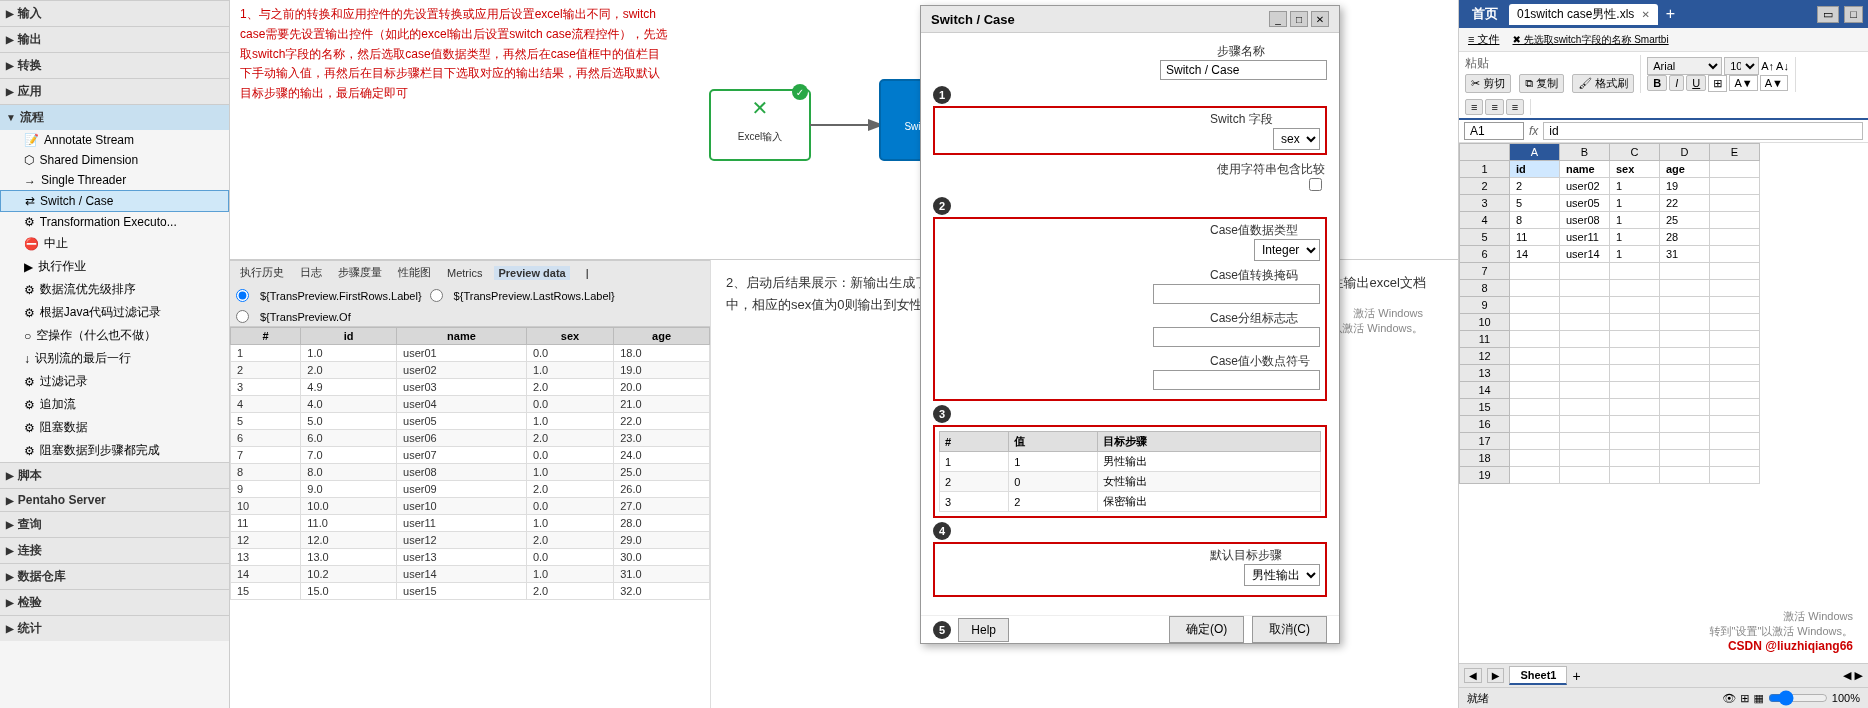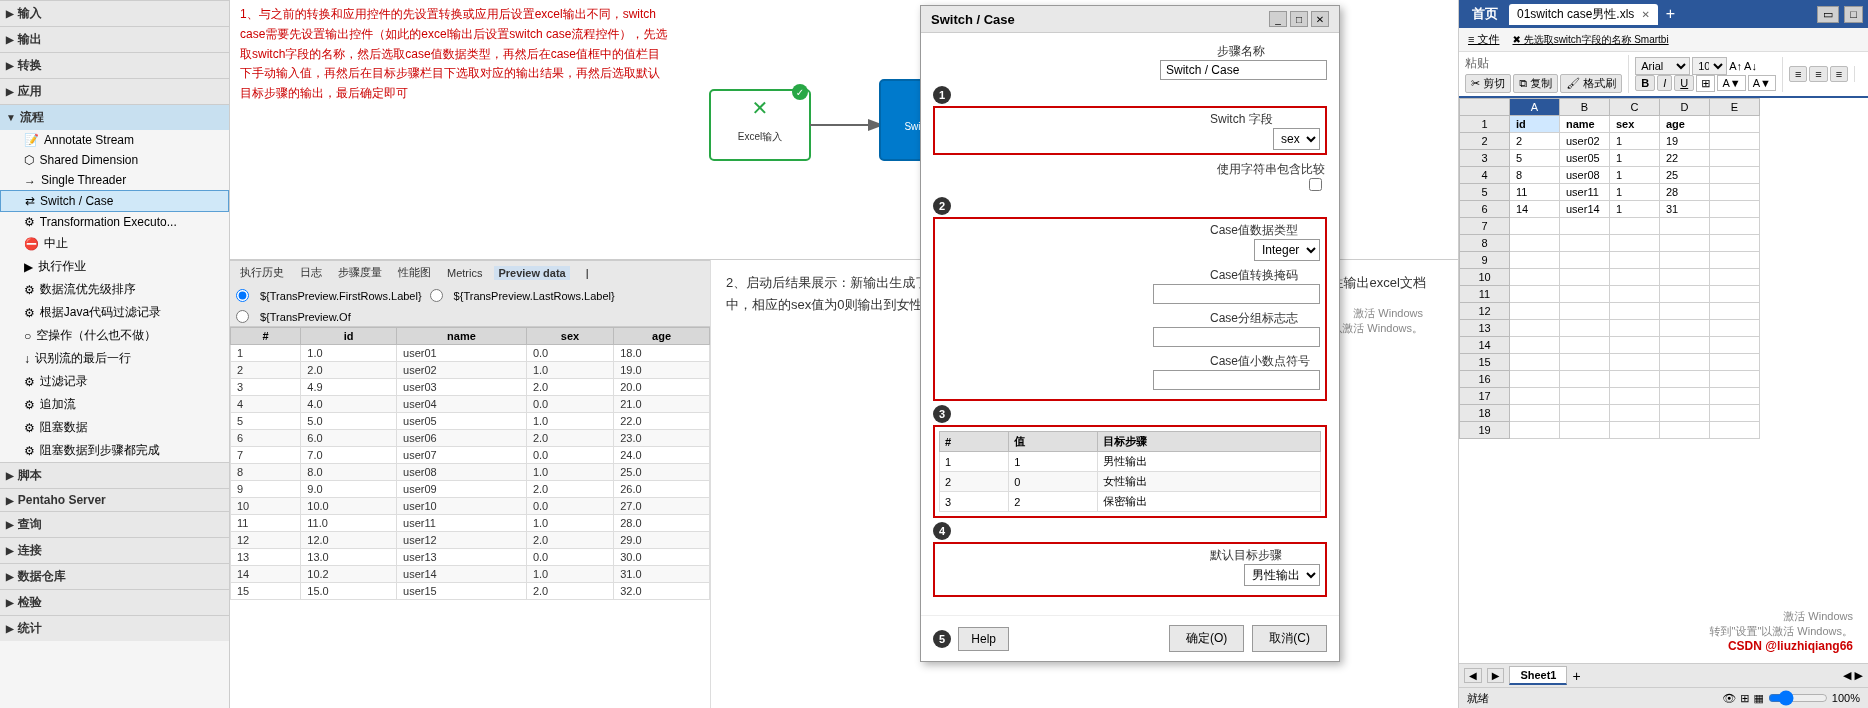--- a/index.html
+++ b/index.html
@@ -40,21 +40,21 @@
     .dialog-row { display: flex; align-items: flex-end; margin-bottom: 6px; flex-direction: column; }
     .dialog-label { width: 110px; font-size: 12px; color: #333; flex-shrink: 0; }
     .dialog-input { flex: 1; border: 1px solid #999; padding: 2px 5px; font-size: 12px; height: 22px; }
     .dialog-select { flex: 1; border: 1px solid #999; padding: 2px 3px; font-size: 12px; height: 22px; background: white; }
     .dialog-checkbox { margin-right: 5px; }
     .case-table { width: 100%; border-collapse: collapse; font-size: 11px; }
     .case-table th { background: #e0e0e0; border: 1px solid #bbb; padding: 2px 5px; text-align: left; }
     .case-table td { border: 1px solid #ddd; padding: 2px 5px; }
     .case-table tr:nth-child(odd) td { background: white; }
     .case-table tr:nth-child(even) td { background: #f8f8f8; }
-    .dialog-footer { display: flex; align-items: center; justify-content: space-between; padding: 9px 12px; border-top: 1px solid #eee; margin-top: 4px; }
+    .dialog-footer { display: flex; align-items: center; justify-content: space-between; padding: 0 12px; border-top: 1px solid #eee; margin-top: 4px; }
     .dialog-footer-right { display: flex; gap: 8px; }
     .btn-ok { background: #e8e8e8; border: 1px solid #999; padding: 4px 16px; cursor: pointer; font-size: 12px; }
     .btn-cancel { background: #e8e8e8; border: 1px solid #999; padding: 4px 16px; cursor: pointer; font-size: 12px; }
     .btn-help { background: #e8e8e8; border: 1px solid #999; padding: 4px 12px; cursor: pointer; font-size: 12px; }
     .number-badge { display: inline-block; width: 18px; height: 18px; background: #333; color: white; border-radius: 50%; text-align: center; line-height: 18px; font-size: 11px; font-weight: bold; margin-right: 4px; }
 
     
     .excel-panel { width: 410px; height: 708px; background: white; border-left: 1px solid #ccc; flex-shrink: 0; display: flex; flex-direction: column; overflow: hidden; }
     .excel-tabbar { background: #2b579a; display: flex; align-items: center; padding: 2px 5px; gap: 3px; flex-shrink: 0; }
     .excel-tab-close { font-size: 10px; margin-left: 3px; color: #666; cursor: pointer; }
@@ -542,29 +542,29 @@
   </div>
 
   <div class="excel-toolbar" style="font-size:11px;padding:2px 5px;border-bottom:1px solid #ddd;background:#f5f5f5;display:flex;align-items:center;gap:5px;text-decoration:underline;">
     <span style="cursor:pointer;padding:2px 4px;">≡ 文件</span>
     <span style="cursor:pointer;padding:2px 4px;font-size:10px;">✖ 先选取switch字段的名称 Smartbi</span>
   </div>
 
   <div style="background:white;border-bottom:2px solid #2b579a;padding:3px 6px;display:flex;gap:6px;flex-wrap:wrap;font-size:11px;align-items:center;">
     <div style="display:flex;flex-direction:column;border-right:1px solid #ddd;padding-right:6px;">
       <span style="font-size:12px;color:#666;margin-bottom:2px;">粘贴</span>
-      <div style="display:flex;gap:2px;">
+      <div style="display:flex;gap:8px;">
         <button class="excel-btn">✂ 剪切</button>
         <button class="excel-btn">⧉ 复制</button>
         <button class="excel-btn">🖌 格式刷</button>
       </div>
     </div>
     <div style="display:flex;flex-direction:column;border-right:1px solid #ddd;padding-right:6px;">
       <div style="display:flex;gap:2px;align-items:center;">
-        <select style="font-size:11px;border:1px solid #bbb;padding:1px;width:55px;">
+        <select style="font-size:11px;border:1px solid #bbb;padding:1px;width:75px;">
           <option>Arial</option>
         </select>
         <select style="font-size:11px;border:1px solid #bbb;padding:1px;width:35px;">
           <option>10</option>
         </select>
         <span style="cursor:pointer;">A↑</span>
         <span style="cursor:pointer;">A↓</span>
       </div>
       <div style="display:flex;gap:2px;align-items:center;">
         <button class="excel-btn" style="font-weight:bold;">B</button>
@@ -577,20 +577,25 @@
     </div>
     <div style="display:flex;flex-direction:column;border-right:1px solid #ddd;padding-right:6px;">
       <div style="display:flex;gap:2px;">
         <button class="excel-btn">≡</button>
         <button class="excel-btn">≡</button>
         <button class="excel-btn">≡</button>
       </div>
     </div>
   </div>
 
+  <div class="excel-formula-bar">
+    <input class="cell-ref" type="text" value="A1" style="">
+    <span style="font-style:italic;color:#666;">fx</span>
+    <input class="formula-input" type="text" value="id" style="">
+  </div>
 
   <div class="excel-grid">
     <table class="excel-table">
       <thead>
         <tr>
           <th class="row-header"></th>
           <th style="background:#2b579a;color:white;">A</th>
           <th>B</th>
           <th>C</th>
           <th>D</th>

